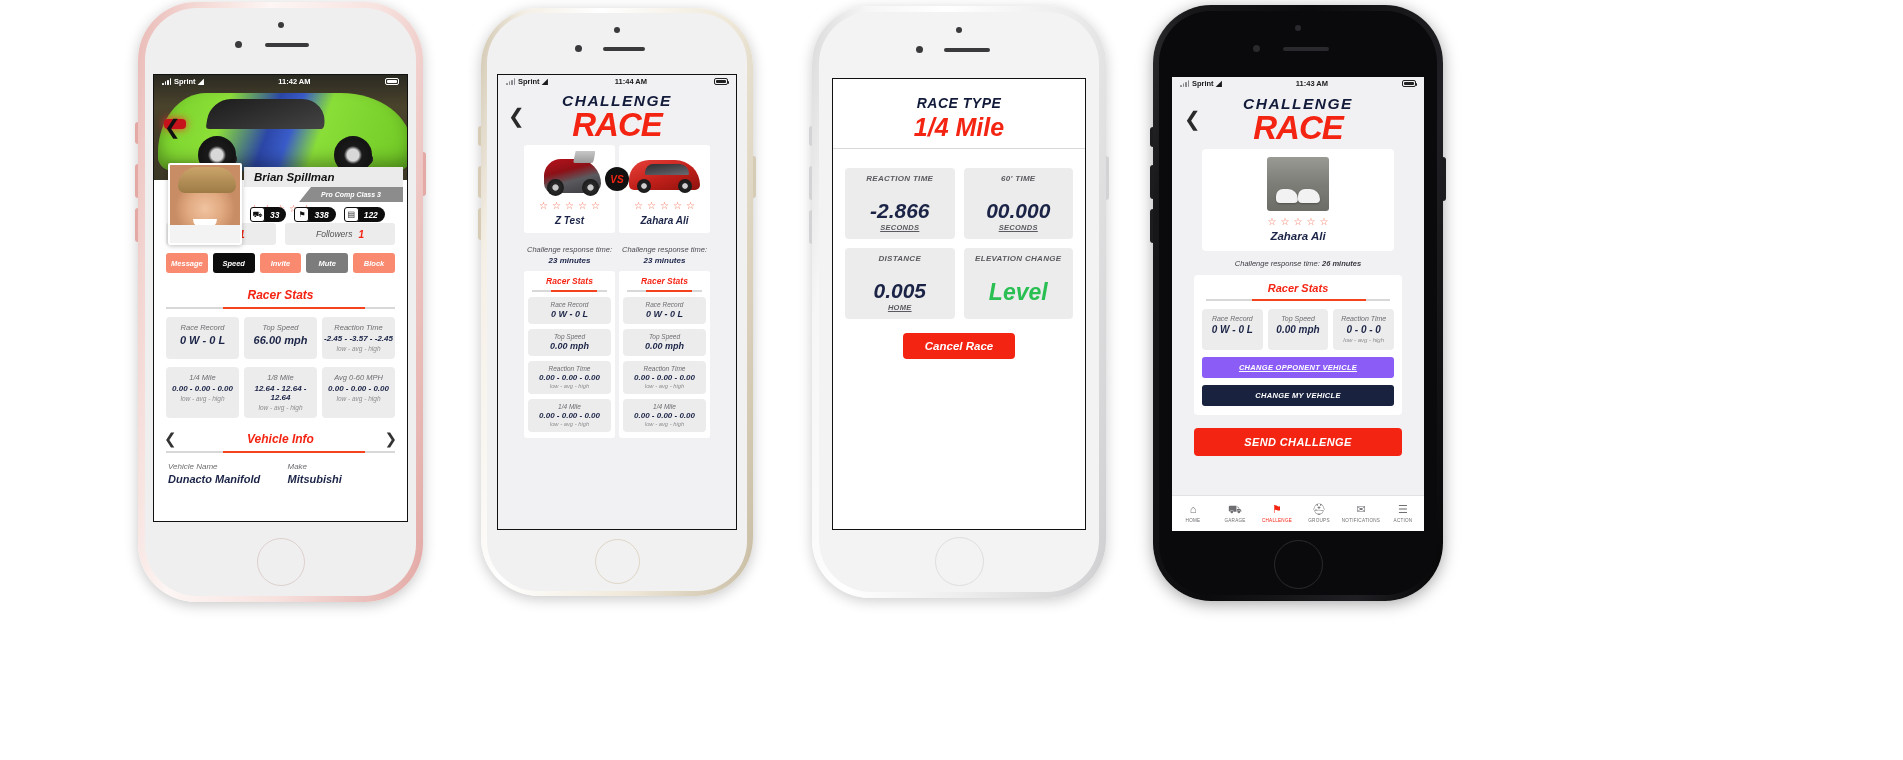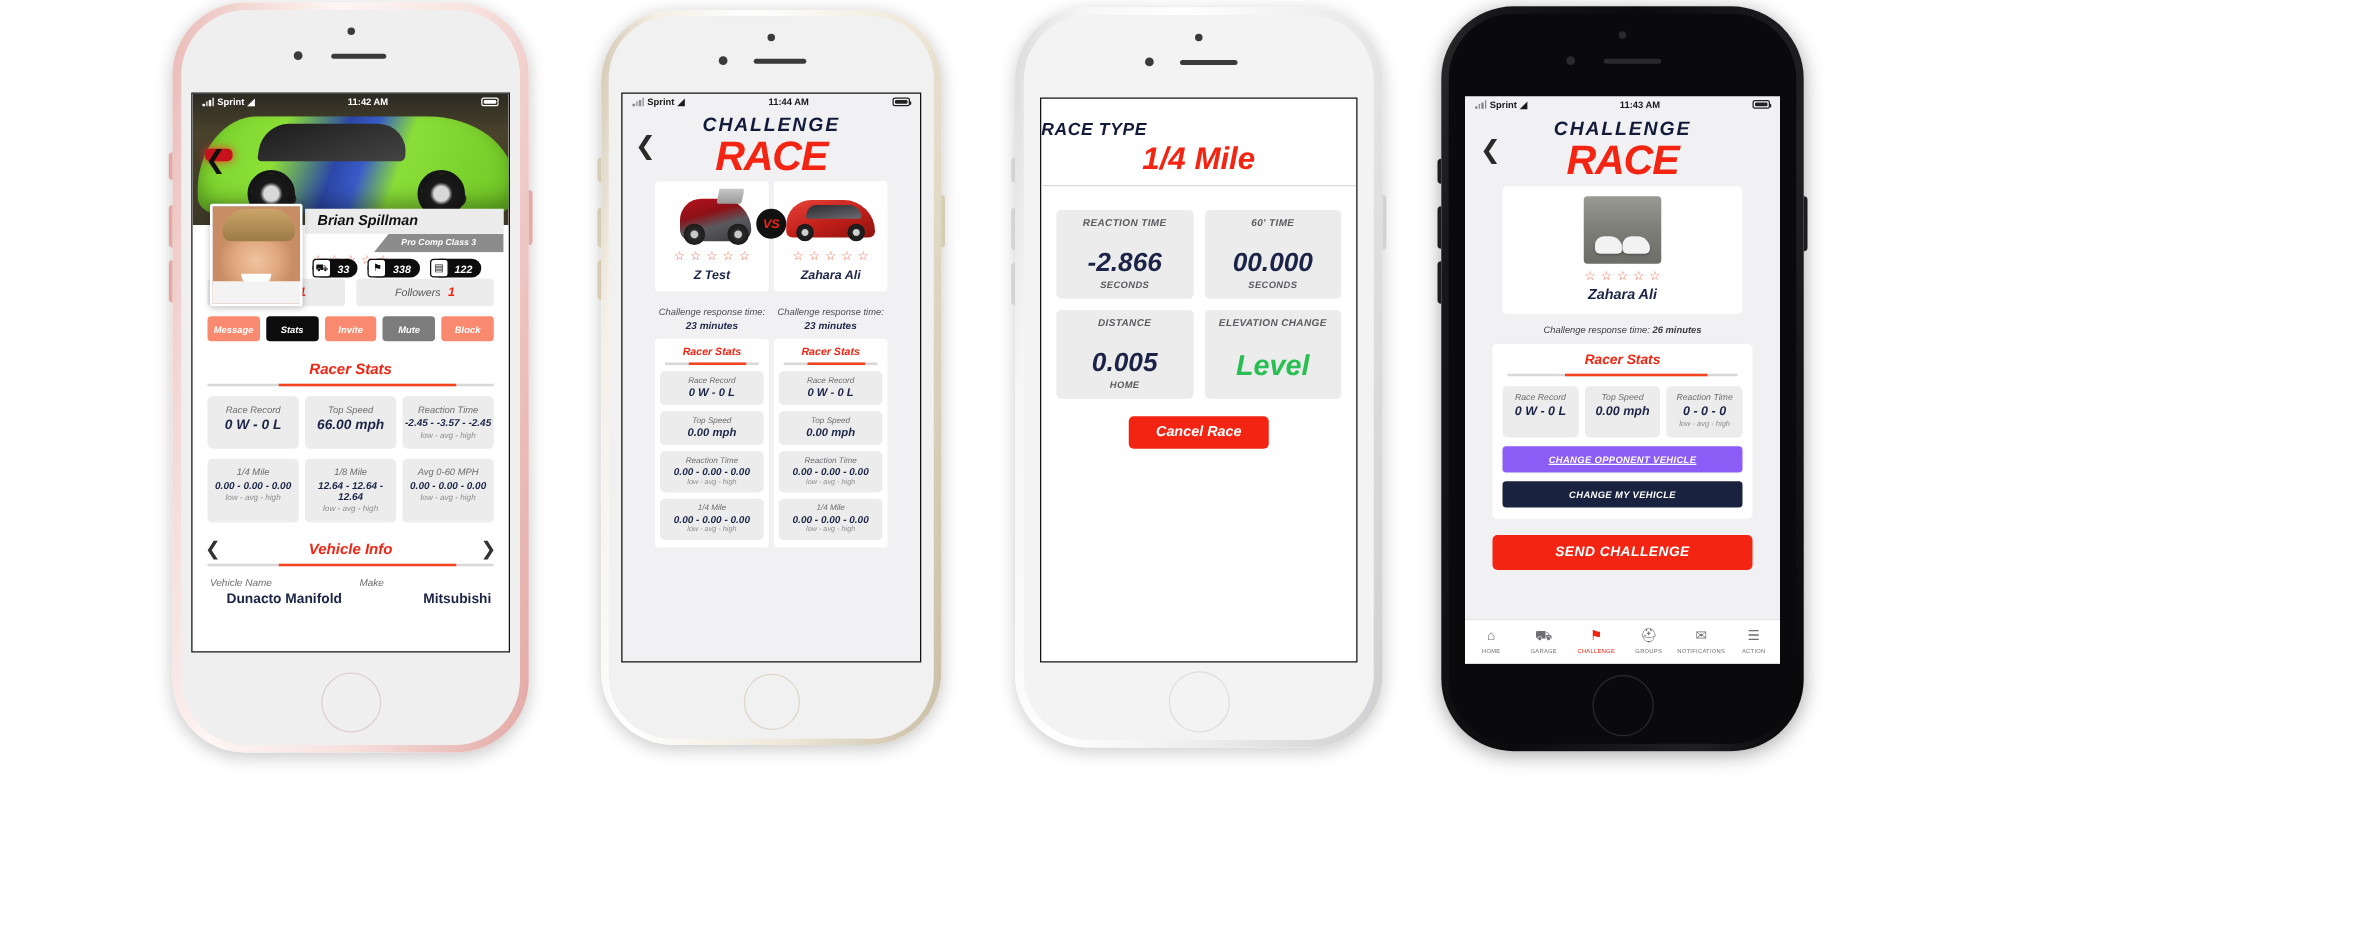--- a/index.html
+++ b/index.html
@@ -138,21 +138,21 @@
   #p1 .grid3 .lbl { font-size:7.5px; } #p1 .grid3 .val { font-size:11px; margin-top:2px; }
   #p1 .grid3 .val.sm { font-size:8px; } #p1 .grid3 .sub { font-size:6.5px; margin-top:2px; }
 
   #p1 .veh-head { position:relative; margin-top:14px; }
   #p1 .veh-head .sect-title { font-size:12px; margin:0; }
   #p1 .chL { position:absolute; left:10px; top:-2px; font-size:15px; color:#333; }
   #p1 .chR { position:absolute; right:10px; top:-2px; font-size:15px; color:#333; }
   #p1 .veh-cols { display:flex; padding:0 14px; margin-top:9px; gap:14px; }
   #p1 .veh-cols div { flex:1; }
   #p1 .veh-lbl { font-style:italic; font-size:8px; color:#6d6d72; }
-  #p1 .veh-val { font-weight:bold; font-size:11px; color:#1b2447; margin-top:2px;text-align:right; }
+  #p1 .veh-val { font-style:italic; font-weight:bold; font-size:11px; color:#1b2447; margin-top:2px; }
 
   
   #p2 { left:481px; top:8px; width:272px; height:588px; }
   #p2 .shell { background:linear-gradient(100deg,#cfc4ad 0%,#f4efe6 12%,#ffffff 32%,#f0e9da 66%,#c9bda4 100%);
     box-shadow:0 3px 14px rgba(0,0,0,.22); }
   #p2 .inner { position:absolute; left:6px; top:5px; right:6px; bottom:5px; background:#f2f1f2; border-radius:50px; }
   #p2 .screen { left:16px; top:66px; right:16px; bottom:66px; border:1px solid #111; background:#f1f1f4; }
   #p2 .spk { position:absolute; left:50%; top:39px; width:42px; height:4px; margin-left:-14px; background:#3a3a3c; border-radius:2px; }
   #p2 .cam { position:absolute; left:94px; top:37px; width:7px; height:7px; border-radius:50%; background:#3a3a3c; }
   #p2 .cam2 { position:absolute; left:50%; top:19px; margin-left:-3px; width:6px; height:6px; border-radius:50%; background:#3a3a3c; }
@@ -213,21 +213,21 @@
     box-shadow:0 3px 14px rgba(0,0,0,.2); }
   #p3 .inner { position:absolute; left:7px; top:6px; right:7px; bottom:6px; background:#f3f3f4; border-radius:52px; }
   #p3 .screen { left:20px; top:72px; right:20px; bottom:68px; border:1px solid #111; background:#fff; }
   #p3 .spk { position:absolute; left:50%; top:42px; width:46px; height:4px; margin-left:-15px; background:#3a3a3c; border-radius:2px; }
   #p3 .cam { position:absolute; left:104px; top:40px; width:7px; height:7px; border-radius:50%; background:#3a3a3c; }
   #p3 .cam2 { position:absolute; left:50%; top:21px; margin-left:-3px; width:6px; height:6px; border-radius:50%; background:#3a3a3c; }
   #p3 .home { position:absolute; left:50%; bottom:12px; margin-left:-24px; width:49px; height:49px;
     border-radius:50%; border:1.5px solid #dedee0; }
   #p3 .btn-l { background:#d3d3d5; }
 
-  #p3 .rt-label { text-align:left; font-style:italic; font-weight:bold; font-size:14px;
+  #p3 .rt-label { text-align:center; font-style:italic; font-weight:bold; font-size:14px;
     color:#131b3a; letter-spacing:.5px; padding-top:16px; }
   #p3 .rt-value { text-align:center; font-style:italic; font-weight:900; font-size:25px; color:#f42413; margin-top:2px; }
 
   .gauge { position:relative; width:106px; height:96px; margin:6px auto 0; }
   .gauge .ring { position:absolute; inset:0; border-radius:50%;
     background:radial-gradient(circle at 50% 42%,#d8282a 0%,#a81013 38%,#5f0a0c 62%,#20242e 86%,#12151c 100%);
     box-shadow:inset 0 -6px 12px rgba(0,0,0,.5); }
   .gauge .ring::before { content:""; position:absolute; inset:5px; border-radius:50%;
     border-top:5px solid #2a2f3b; border-left:5px solid #262b36; border-right:5px solid #262b36;
     border-bottom:5px solid transparent; }
@@ -243,21 +243,21 @@
   #p3 .divline { height:1px; background:#d9d9dc; margin-top:6px; }
   #p3 .pad { padding:10px 12px 0; }
   #p3 .wide-card { background:#ececec; border-radius:4px; text-align:center; padding:7px 0 9px; }
   #p3 .wide-card .lbl { font-style:italic; font-weight:bold; font-size:9px; color:#5a5a60; letter-spacing:.4px; }
   #p3 .wide-card .val { font-style:italic; font-weight:bold; font-size:26px; color:#1b2447; margin-top:1px; }
   #p3 .pair { display:flex; gap:9px; margin-top:9px; }
   #p3 .pair .card { flex:1; padding:6px 0 7px; }
   #p3 .pair .lbl { font-weight:bold; font-size:8px; color:#5a5a60; letter-spacing:.3px; }
   #p3 .pair .val { font-size:21px; margin-top:16px; }
   #p3 .pair .val.green { color:#29bf52; font-size:23px; }
-  #p3 .pair .sub { font-weight:bold; font-size:7.5px; color:#5a5a60; letter-spacing:.3px; }
+  #p3 .pair .sub { font-weight:bold; font-size:7.5px; color:#5a5a60; letter-spacing:.3px;text-decoration:underline; }
   #p3 .cancel { display:block; margin:14px auto 0; background:#f42413; color:#fff; border:none;
     font-family:inherit; font-style:italic; font-weight:bold; font-size:11.5px; padding:7px 22px; border-radius:4px; }
 
   
   #p4 { left:1153px; top:5px; width:290px; height:596px; }
   #p4 .shell { background:linear-gradient(100deg,#2d2d2f 0%,#17171a 10%,#0b0b0d 40%,#202024 78%,#050506 100%);
     box-shadow:0 3px 16px rgba(0,0,0,.35); }
   #p4 .inner { position:absolute; left:6px; top:6px; right:6px; bottom:6px; background:#0a0a0c; border-radius:52px; }
   #p4 .screen { left:19px; top:72px; right:19px; bottom:70px; background:#f1f1f4; }
   #p4 .spk { position:absolute; left:50%; top:42px; width:46px; height:4px; margin-left:-15px; background:#2a2a2e; border-radius:2px; }
@@ -394,21 +394,21 @@
           <span class="fv">1</span>
         </div>
         <div class="follow-box">
           <span class="fl">Followers</span>
           <span class="fv">1</span>
         </div>
       </div>
 
       <div class="act-row">
         <div class="act salmon">Message</div>
-        <div class="act dark">Stats</div>
+        <div class="act dark">Speed</div>
         <div class="act salmon">Invite</div>
         <div class="act gray">Mute</div>
         <div class="act salmon">Block</div>
       </div>
 
       <div class="sect-title">Racer Stats</div>
       <div class="sect-rule">
           <i></i>
         </div>
 

